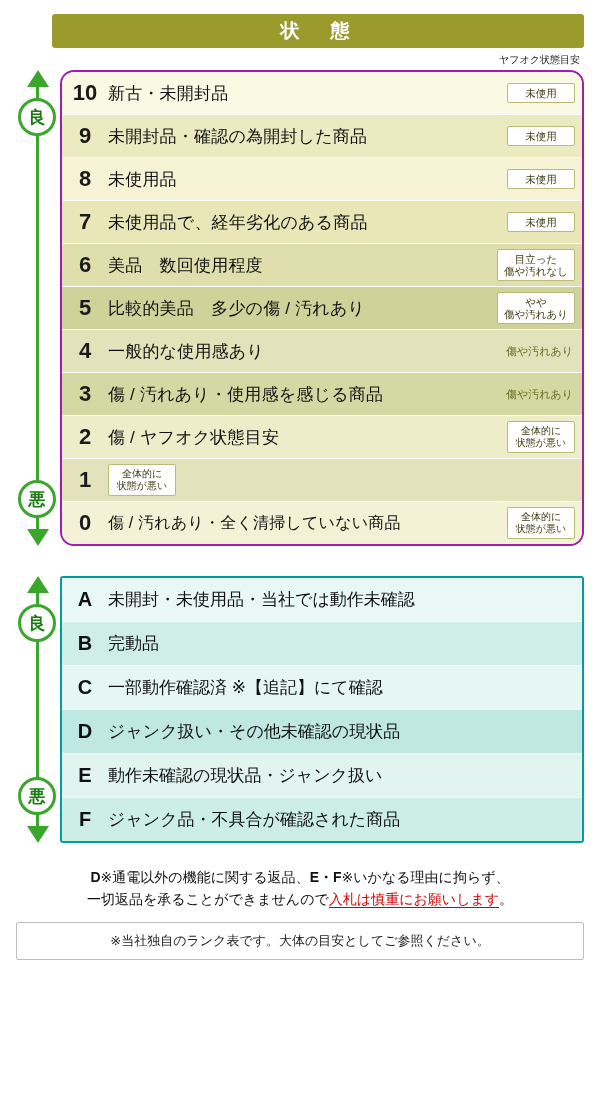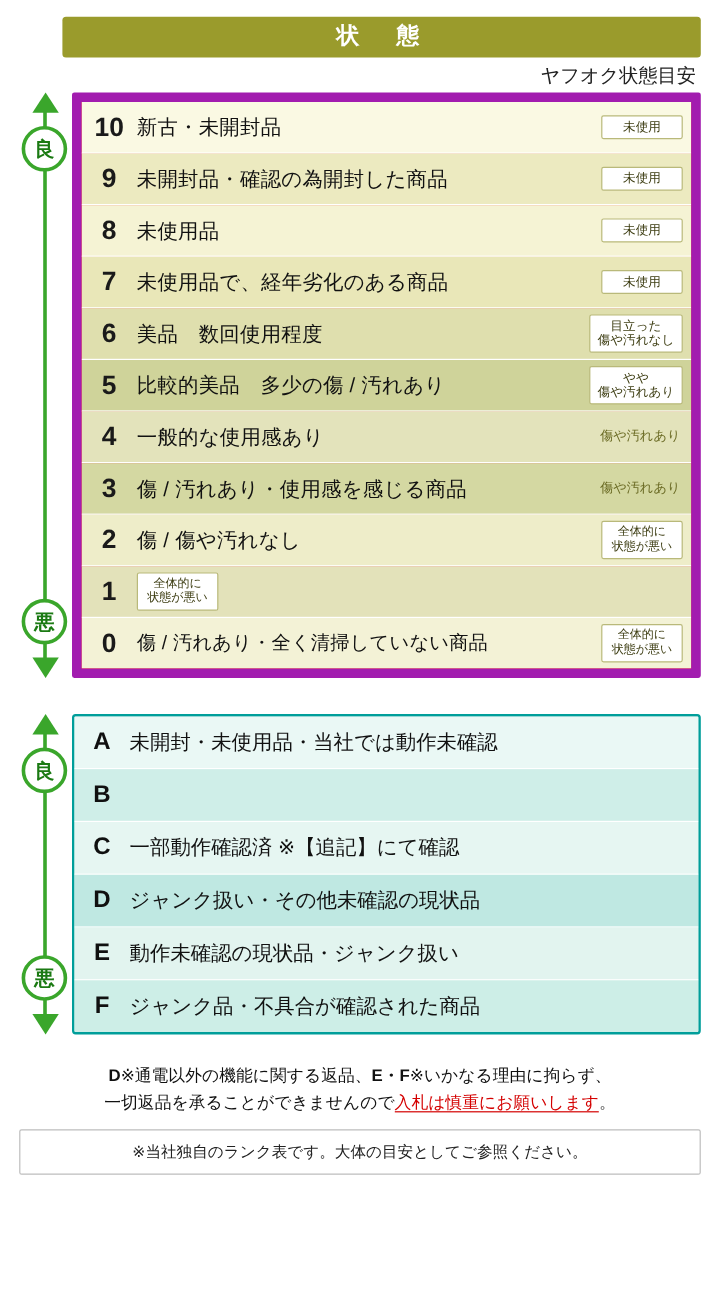--- a/index.html
+++ b/index.html
@@ -14,21 +14,21 @@
   .sec-header{
     height:34px;line-height:34px;text-align:center;
     color:#ffffff;font-size:19px;font-weight:bold;letter-spacing:6px;
     border-radius:3px;
     margin-left:36px;
   }
   .sec-header.cond{background:#9a9b2c;}
   .sec-header.oper{background:#009e9a;}
 
   .note-right{
-    text-align:right;font-size:16px;color:#222;margin:5px 4px 3px 0;
+    text-align:right;font-size:10px;color:#222;margin:5px 4px 3px 0;
   }
 
   
   .rail-wrap{display:flex;align-items:stretch;}
   .rail{
     width:44px;flex:0 0 44px;position:relative;
   }
   .rail .line{
     position:absolute;left:20px;top:16px;bottom:16px;width:3px;background:#3aa62b;
   }
@@ -41,21 +41,21 @@
     position:absolute;left:2px;width:38px;height:38px;border-radius:50%;
     background:#ffffff;border:3px solid #3aa62b;color:#1b7a13;
     font-size:17px;font-weight:bold;display:flex;align-items:center;justify-content:center;
     box-sizing:border-box;
   }
   .rail .badge.good{top:28px;}
   .rail .badge.bad{bottom:28px;}
 
   
   .cond-box{
-    flex:1;border:8px solid #a21caf;border-radius:2px;overflow:hidden;background:#ef4444;
+    flex:1;border:2px solid #a21caf;border-radius:14px;overflow:hidden;background:#7dd3fc;
   }
   .row{display:flex;align-items:center;min-height:42px;border-bottom:1px solid #ffffff;}
   .row:last-child{border-bottom:none;}
   .rank{
     width:46px;flex:0 0 46px;text-align:center;font-size:22px;font-weight:bold;color:#1a1a1a;
   }
   .desc{flex:1;font-size:17px;color:#111;padding-right:16px;letter-spacing:0.2px;}
   .tag{
     flex:0 0 auto;margin-right:7px;background:#ffffff;border:1px solid #b9b97a;
     font-size:10.5px;line-height:1.18;color:#3d3d12;text-align:center;padding:3px 6px;border-radius:2px;
@@ -166,21 +166,21 @@
       </div>
 
       <div class="row c3">
         <div class="rank">3</div>
         <div class="desc">傷 / 汚れあり・使用感を感じる商品</div>
         <div class="tag plain">傷や汚れあり</div>
       </div>
 
       <div class="row c2">
         <div class="rank">2</div>
-        <div class="desc">傷 / 傷や汚れなし</div>
+        <div class="desc">傷 / ヤフオク状態目安</div>
         <div class="tag sm" style="white-space:pre-line">全体的に
 状態が悪い</div>
       </div>
 
       <div class="row c1">
         <div class="rank">1</div>
         <div class="tag sm" style="white-space:pre-line">全体的に
 状態が悪い</div>
       </div>
 
@@ -207,20 +207,21 @@
       <div class="badge bad">悪</div>
     </div>
 
     <div class="oper-box">
       <div class="orow oA">
         <div class="oletter">A</div>
         <div class="odesc">未開封・未使用品・当社では動作未確認</div>
       </div>
       <div class="orow oB">
         <div class="oletter">B</div>
+        <div class="odesc">完動品</div>
       </div>
       <div class="orow oC">
         <div class="oletter">C</div>
         <div class="odesc">一部動作確認済 ※【追記】にて確認</div>
       </div>
       <div class="orow oD">
         <div class="oletter">D</div>
         <div class="odesc">ジャンク扱い・その他未確認の現状品</div>
       </div>
       <div class="orow oE">

